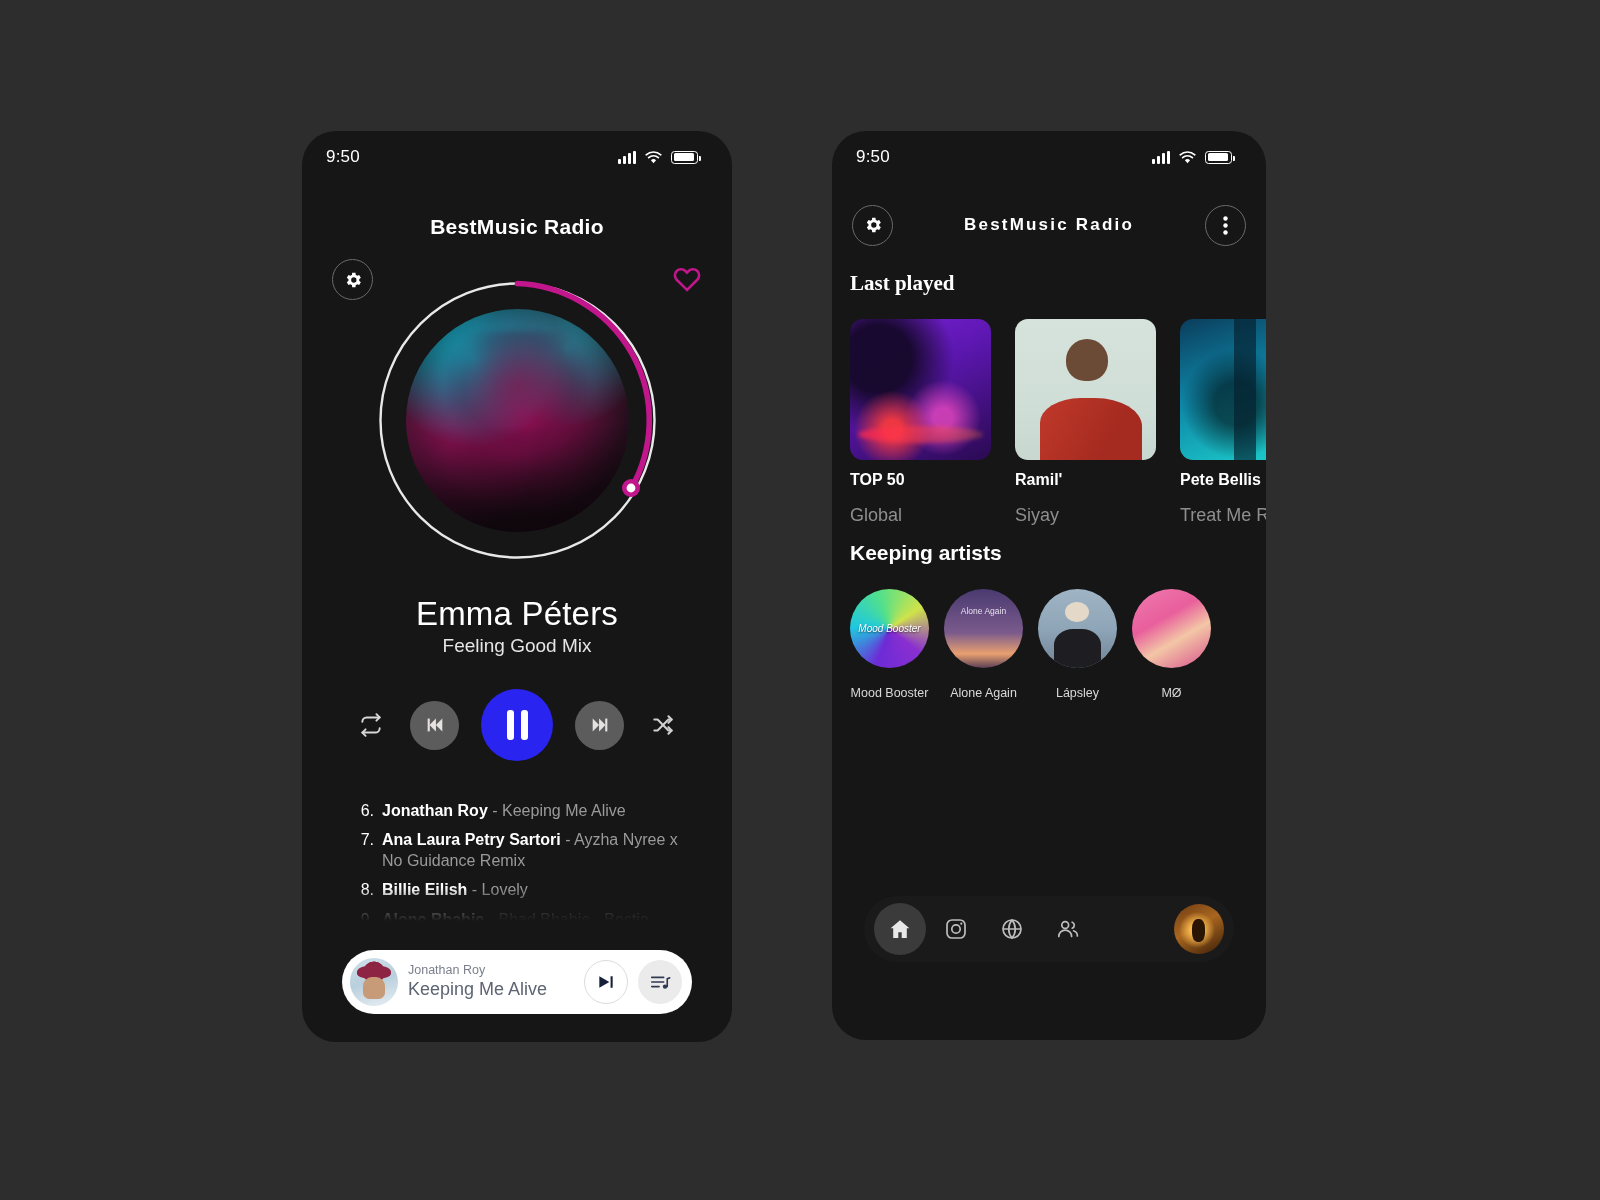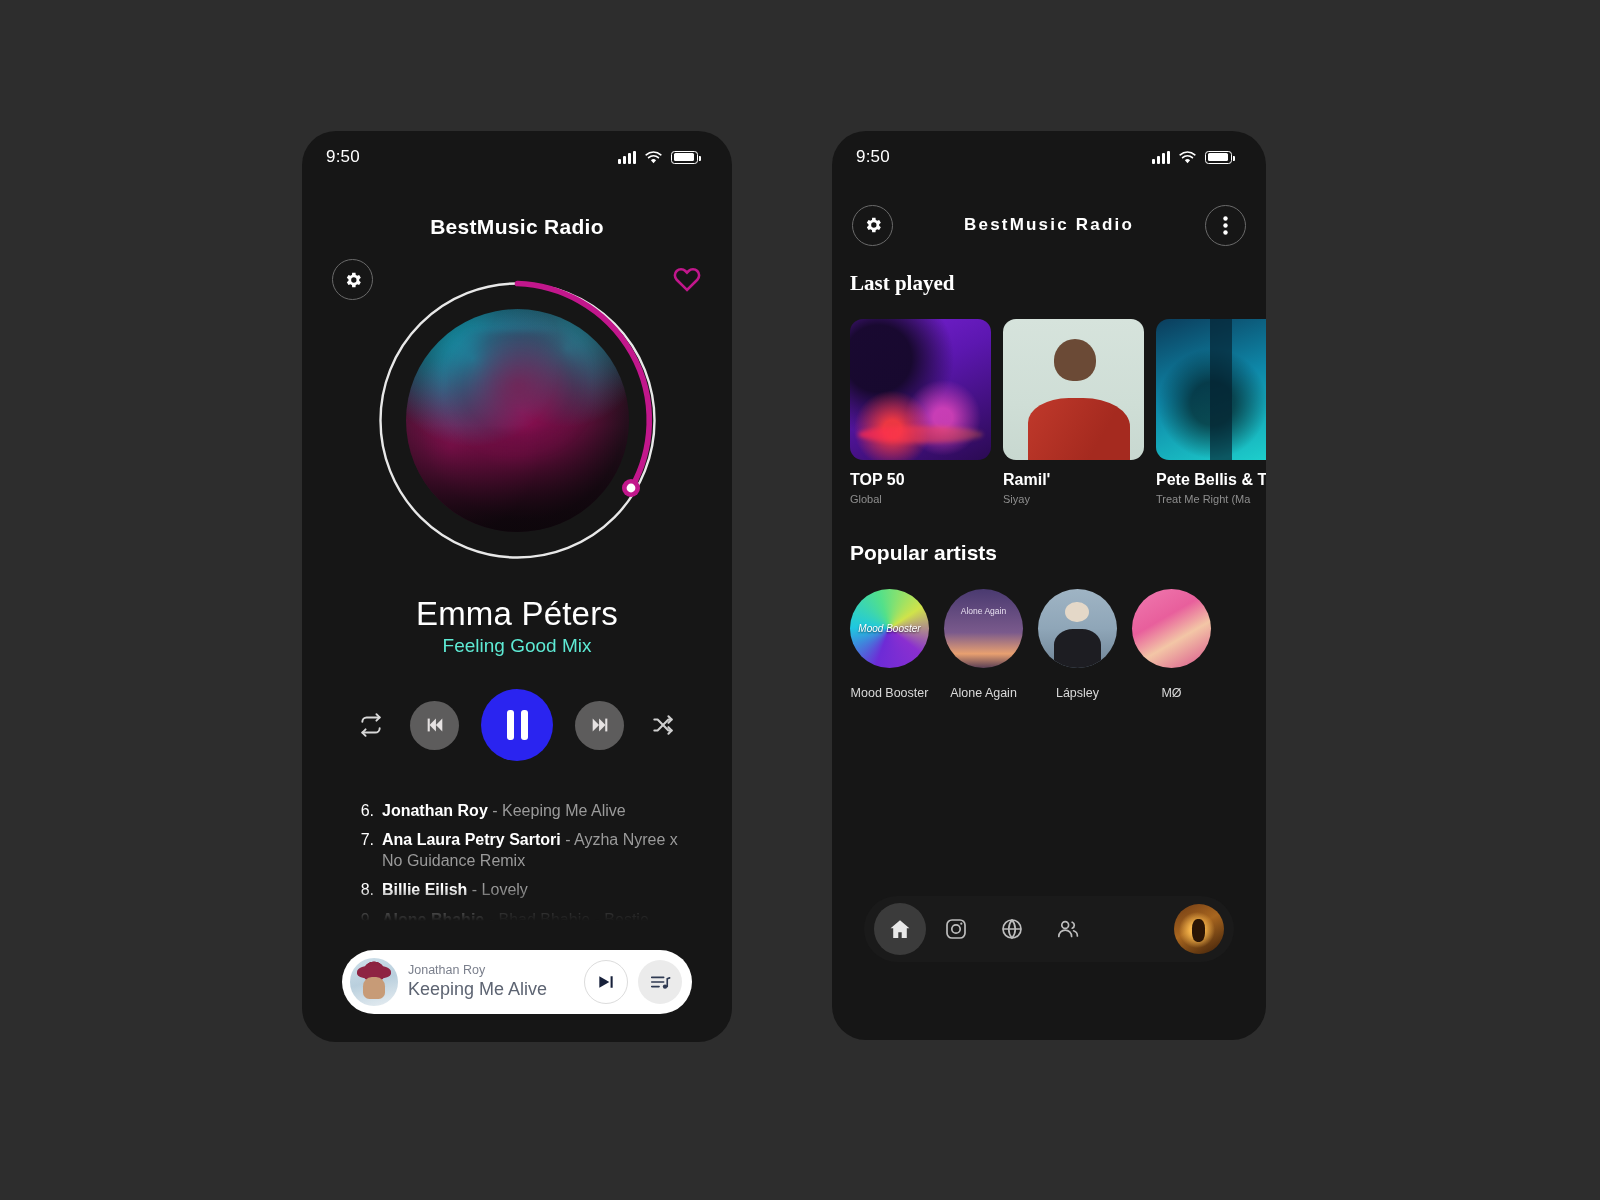--- a/index.html
+++ b/index.html
@@ -76,21 +76,21 @@
     content:""; position:absolute; left:0; bottom:0; width:100%; height:48%;
     background: linear-gradient(to top, rgba(12,6,10,.85), rgba(12,6,10,0));
   }
 
   .l-artist {
     position: absolute; top: 464px; left: 0; right: 0; text-align: center;
     color: #fff; font-size: 33px; font-weight: 400; letter-spacing: .2px;
   }
   .l-mix {
     position: absolute; top: 504px; left: 0; right: 0; text-align: center;
-    color: #5eead4; font-size: 19px;
+    color: #e5e5e5; font-size: 19px;
   }
 
   .controls {
     position: absolute; top: 555px; left: 0; right: 0; height: 78px;
     display: flex; align-items: center; justify-content: center; gap: 22px;
   }
   .ctl-icon { width: 34px; height: 34px; display:flex;align-items:center;justify-content:center; }
   .ctl-sm {
     width: 49px; height: 49px; border-radius: 50%; background: #5d5c5c;
     display:flex;align-items:center;justify-content:center;
@@ -150,25 +150,25 @@
     flex: 1; text-align: center; color: #fff; font-size: 17px;
     font-weight: 700; letter-spacing: 2.2px;
   }
   .r-sec-title {
     color: #fff; font-size: 21px; font-weight: 600; padding-left: 18px;
   }
   #lastplayed-title { position: absolute; top: 140px; font-family: Liberation Serif, serif; }
   #popular-title { position: absolute; top: 410px; }
 
   .row-scroll { position: absolute; left: 18px; right: 0; display: flex; }
-  #lastplayed-row { top: 188px; gap: 12px; }
+  #lastplayed-row { top: 188px; gap: 24px; }
   .lp-card { width: 141px; flex: 0 0 141px; }
   .lp-thumb { width: 141px; height: 141px; border-radius: 13px; overflow: hidden; }
   .lp-name { color: #fff; font-size: 16px; font-weight: 700; margin-top: 11px; white-space: nowrap; }
-  .lp-sub { color: #8e8e8e; font-size: 11px; margin-top: 4px; white-space: nowrap; }
+  .lp-sub { color: #8e8e8e; font-size: 18px; margin-top: 16px; white-space: nowrap; }
 
   .th-dj {
     background:
       radial-gradient(circle at 30% 78%, rgba(255,60,60,.9) 0 6%, rgba(255,60,60,0) 26%),
       radial-gradient(circle at 66% 70%, rgba(255,80,200,.7) 0 7%, rgba(255,80,200,0) 28%),
       radial-gradient(circle at 20% 28%, rgba(20,8,40,.95) 0 22%, rgba(20,8,40,0) 50%),
       linear-gradient(155deg,#7a22d6 0%, #5c17b0 40%, #2a0a52 100%);
     position: relative;
   }
   .th-dj::after{content:"";position:absolute;left:6%;bottom:12%;width:88%;height:12%;background:linear-gradient(90deg,rgba(255,40,80,.75),rgba(255,120,60,.3));border-radius:50%;filter:blur(2px);}
@@ -454,21 +454,21 @@
         <div class="lp-name">Ramil'</div>
         <div class="lp-sub">Siyay</div>
       </div>
       <div class="lp-card">
         <div class="lp-thumb th-pete"></div>
         <div class="lp-name">Pete Bellis &amp; To</div>
         <div class="lp-sub">Treat Me Right (Ma</div>
       </div>
     </div>
 
-    <div class="r-sec-title" id="popular-title">Popular artists</div>
+    <div class="r-sec-title" id="popular-title">Keeping artists</div>
 
     <div class="row-scroll" id="popular-row">
       <div class="art-card">
         <div class="art-circle c-mood"></div>
         <div class="art-label">Mood Booster</div>
       </div>
       <div class="art-card">
         <div class="art-circle c-alone"></div>
         <div class="art-label">Alone Again</div>
       </div>

